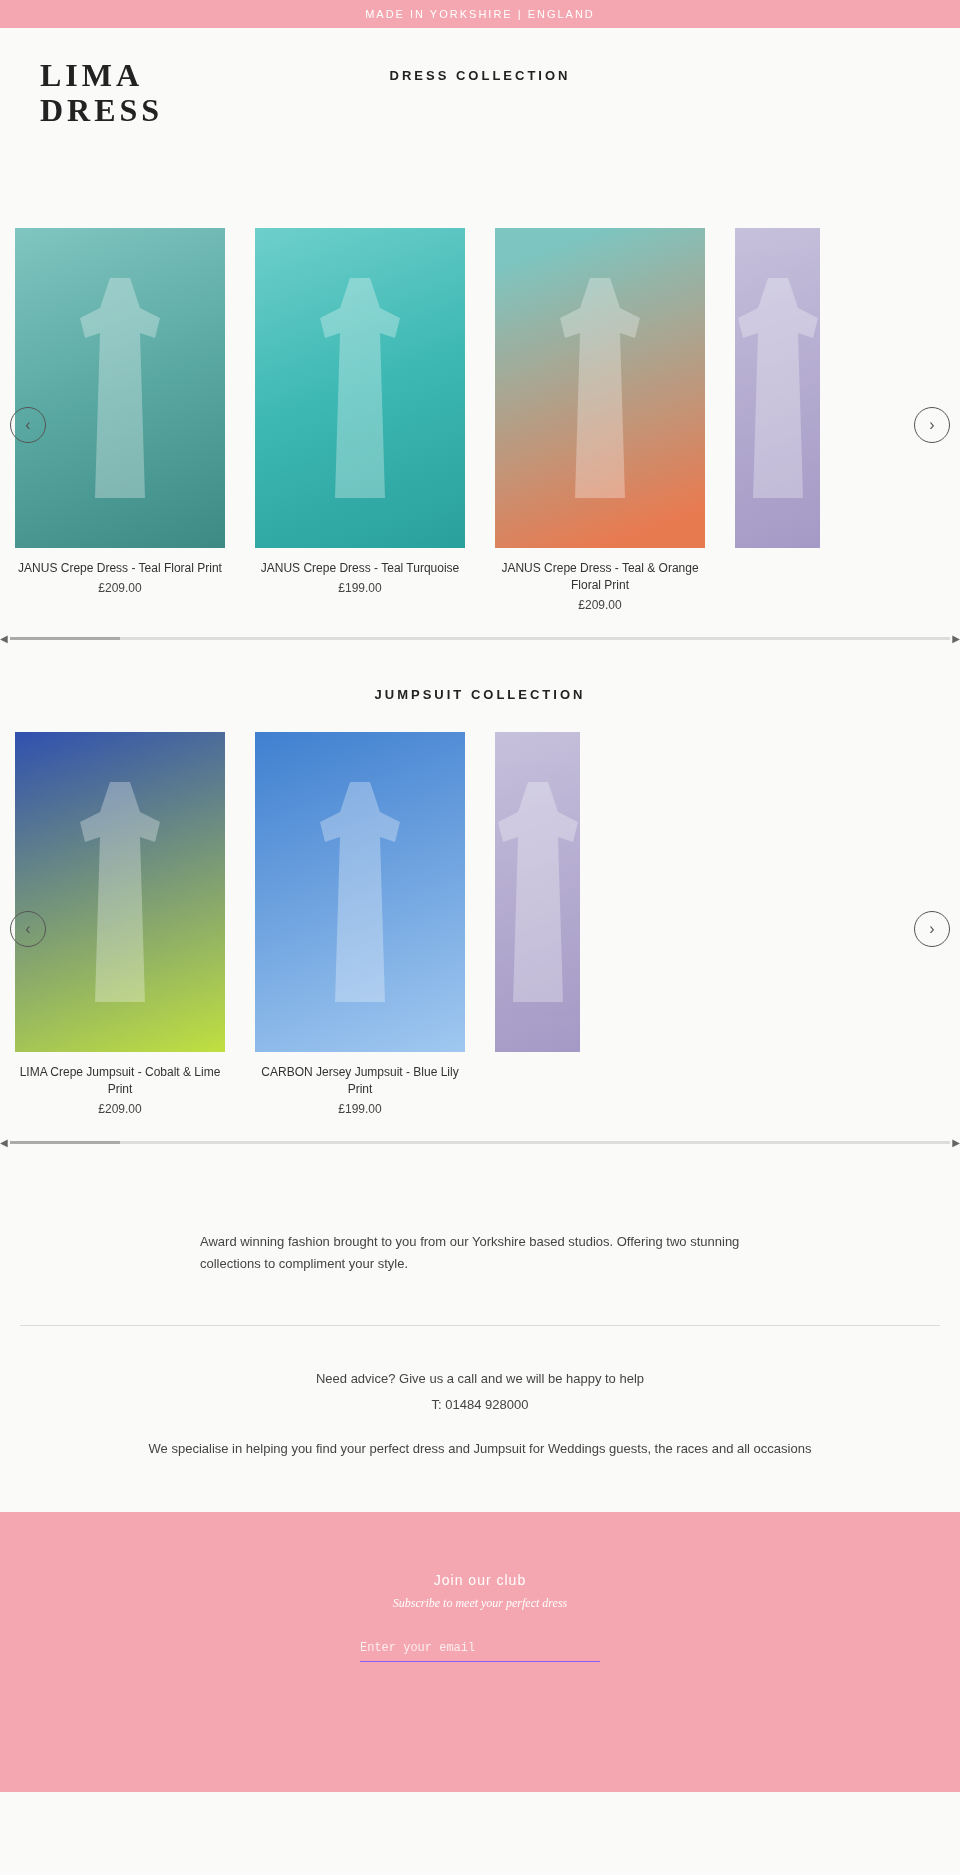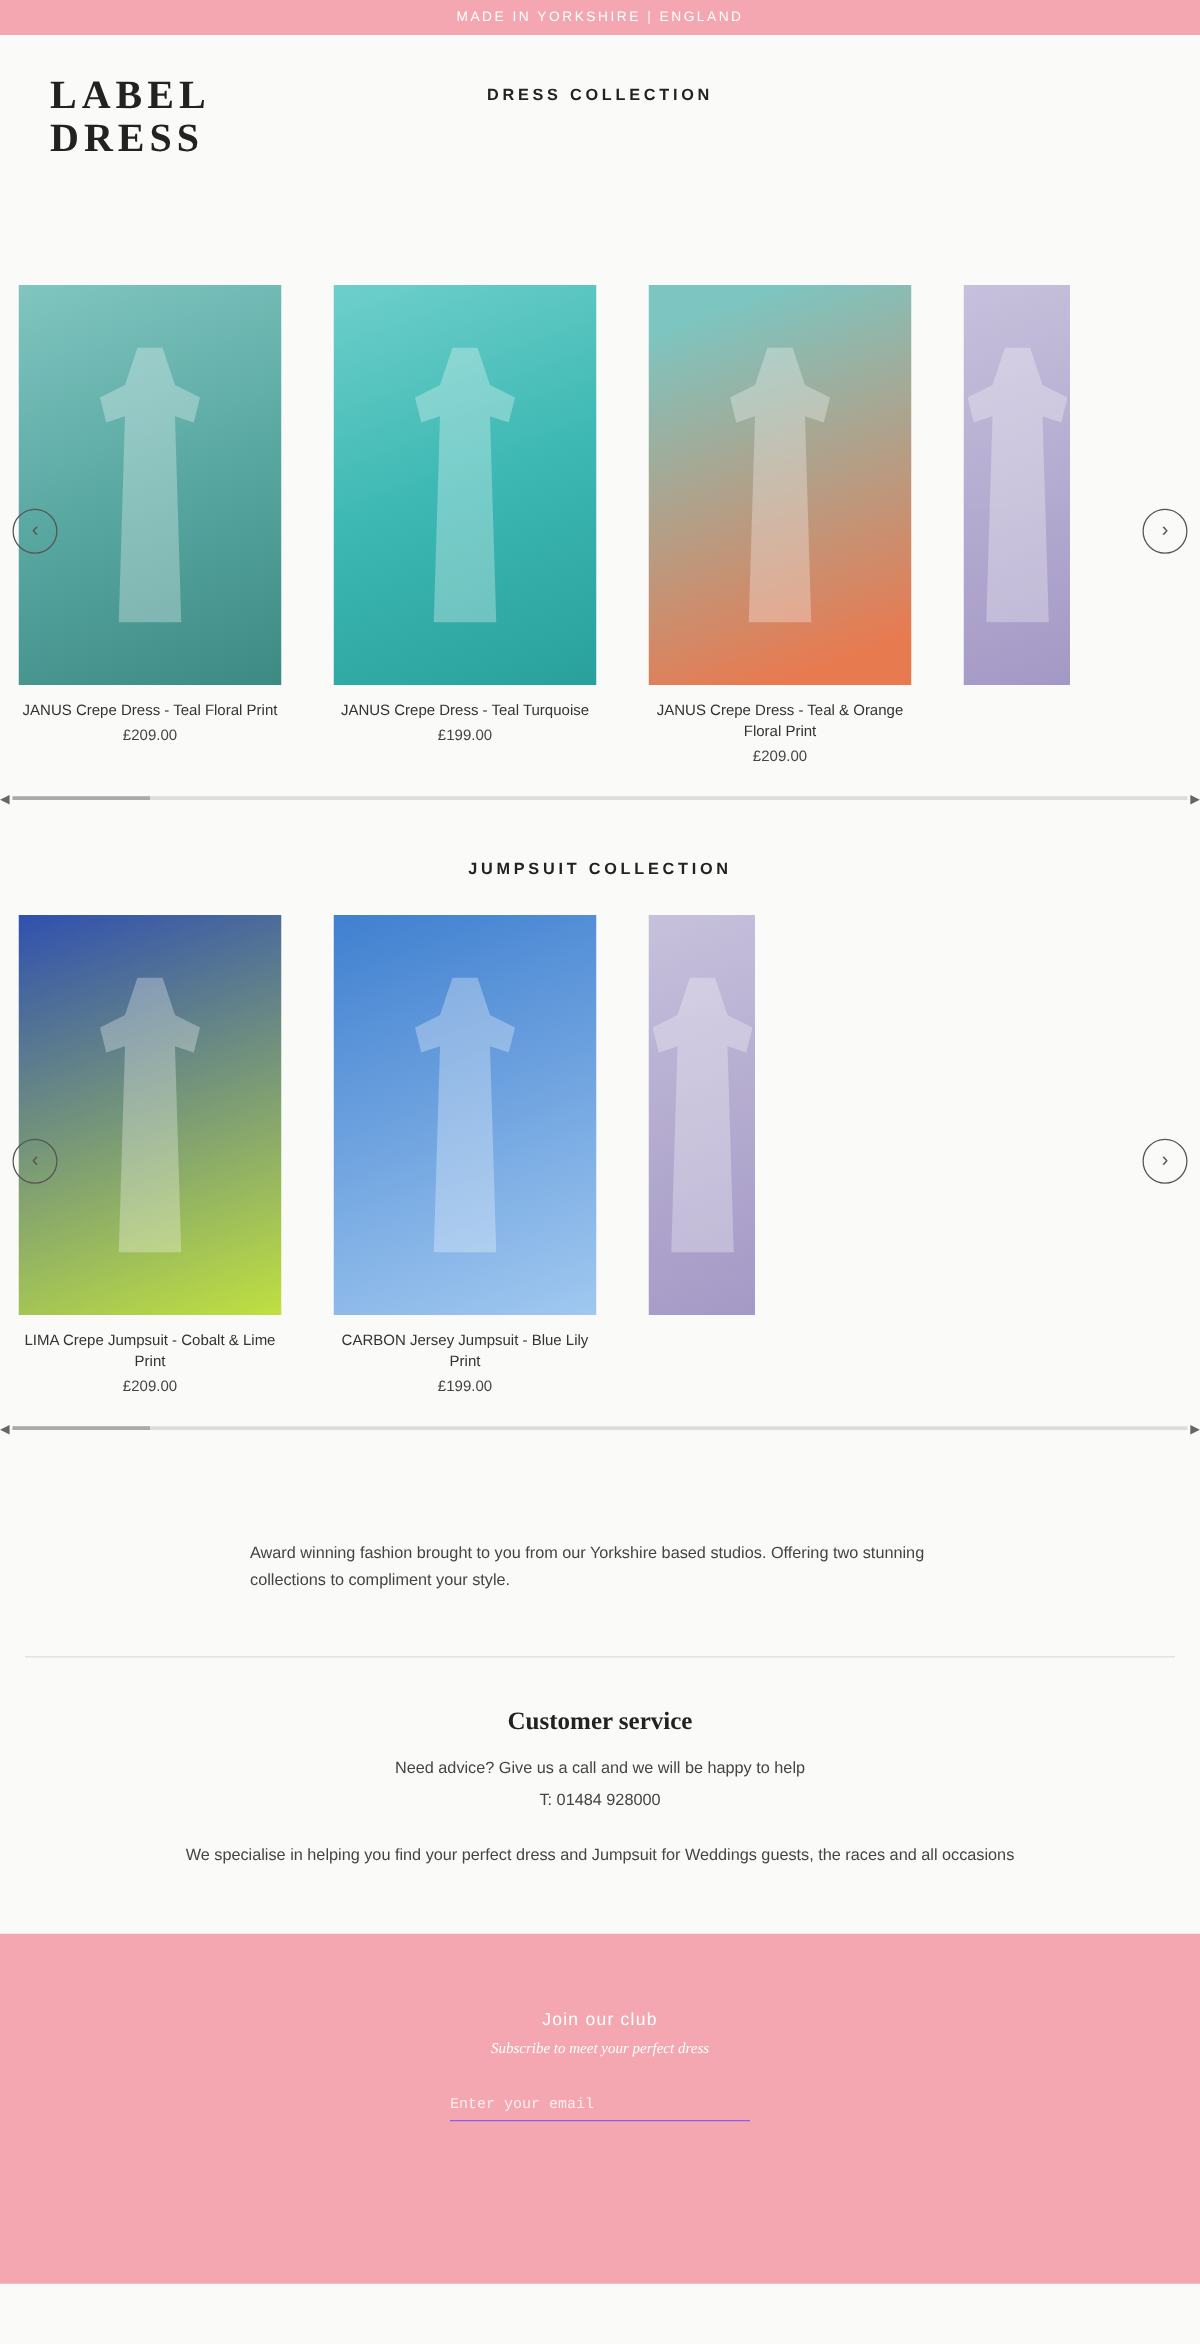--- a/index.html
+++ b/index.html
@@ -73,21 +73,21 @@
       justify-content: center;
       font-size: 16px;
       color: #555;
       z-index: 10;
     }
     .carousel-nav.prev { left: 10px; }
     .carousel-nav.next { right: 10px; }
 
     .products-row {
       display: flex;
-      gap: 12px;
+      gap: 0;
       overflow: hidden;
     }
 
     .product-card {
       flex: 0 0 25%;
       min-width: 0;
       padding: 10px 15px 20px 15px;
       text-align: center;
     }
 
@@ -250,21 +250,21 @@
   </style>
 </head>
 <body>
 
 <div class="top-banner">
   <span>MADE IN YORKSHIRE | ENGLAND</span>
 </div>
 
 <div class="header">
   <div class="logo">
-    <span class="logo-line">LABEL</span>
+    <span class="logo-line">LIMA</span>
     <span class="logo-line">DRESS</span>
   </div>
   <div class="section-title">DRESS COLLECTION</div>
 </div>
 
 <div class="carousel-section" style="margin-top: 80px;">
   <button class="carousel-nav prev">
     <span>‹</span>
   </button>
   <button class="carousel-nav next">
@@ -364,21 +364,20 @@
   <span class="scroll-arrow-right">▶</span>
 </div>
 
 <div class="footer-text-section">
   <p>Award winning fashion brought to you from our Yorkshire based studios. Offering two stunning collections to compliment your style.</p>
 </div>
 
 <hr class="divider">
 
 <div class="customer-service">
-  <h2>Customer service</h2>
   <p>Need advice? Give us a call and we will be happy to help</p>
   <p>T: 01484 928000</p>
   <br>
   <p>We specialise in helping you find your perfect dress and Jumpsuit for Weddings guests, the races and all occasions</p>
 </div>
 
 <div class="pink-footer">
   <p class="join-title">Join our club</p>
   <p class="join-subtitle">Subscribe to meet your perfect dress</p>
   <input class="email-input" type="email" placeholder="Enter your email" style="">

